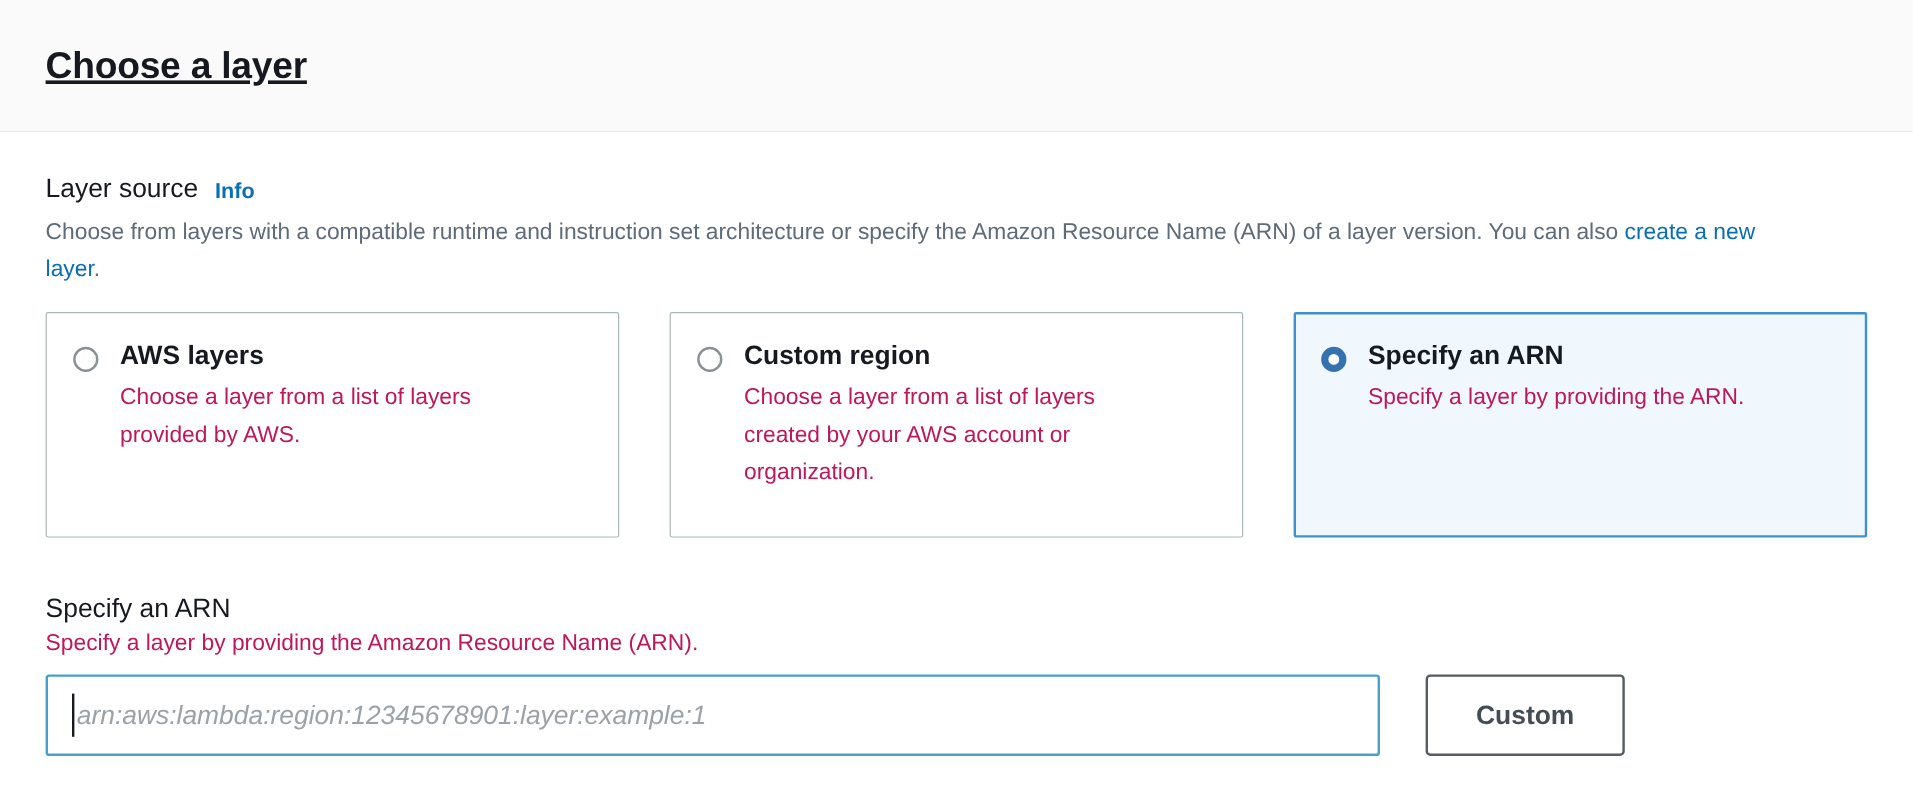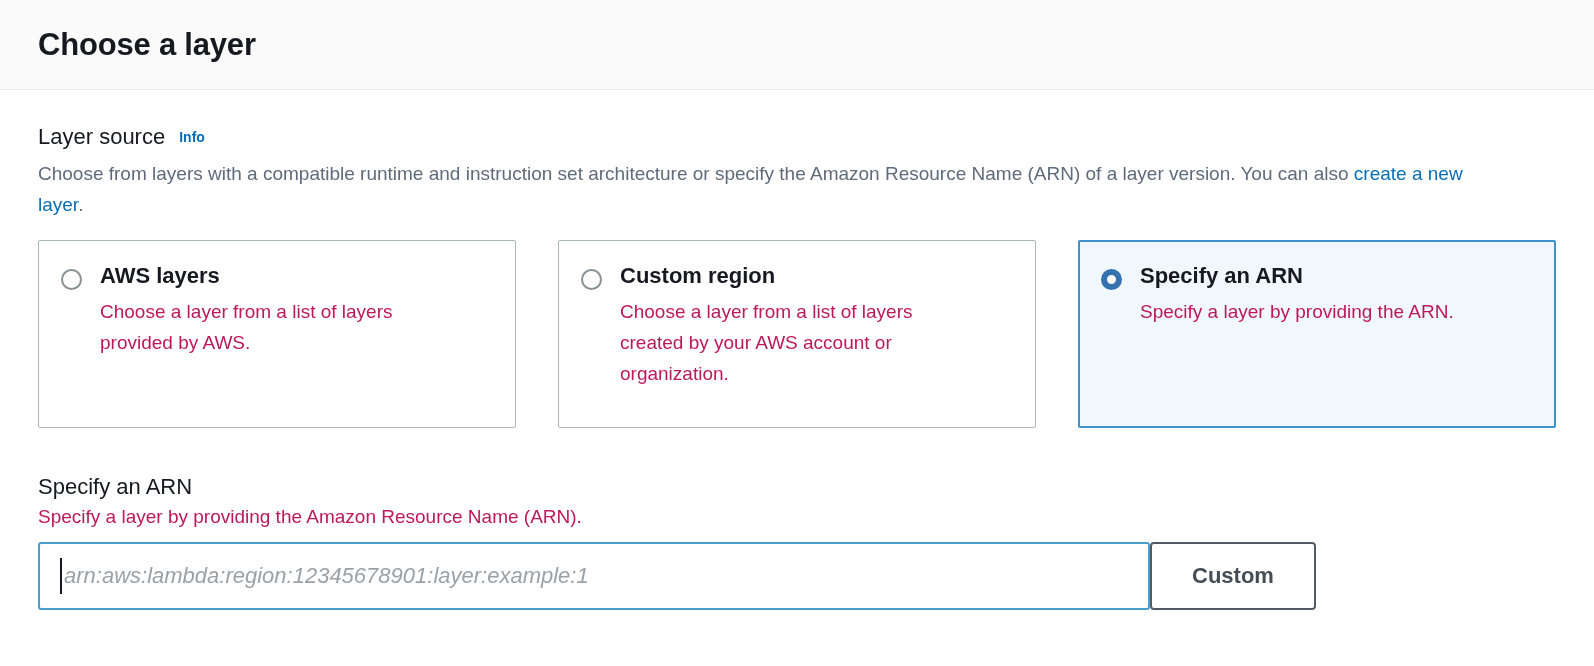--- a/index.html
+++ b/index.html
@@ -10,54 +10,55 @@
     width: 1594px;
     height: 666px;
     background: #ffffff;
     font-family: "Liberation Sans", sans-serif;
     color: #16191f;
     overflow: hidden;
   }
 
   
   .modal-header {
-    height: 90px;
+    height: 110px;
     background: #fafafa;
     border-bottom: 1px solid #e9ebed;
     box-sizing: border-box;
     display: flex;
     align-items: center;
     padding: 16px 38px;
+    text-decoration: underline;
   }
   .modal-title {
     font-size: 31px;
     font-weight: bold;
     letter-spacing: -0.2px;
     color: #16191f;
   }
 
   
   .modal-body {
     padding: 34px 38px 0 38px;
     background: #ffffff;
   }
 
   .field-label-row {
     display: flex;
-    align-items: center;
+    align-items: flex-end;
     gap: 14px;
     margin-bottom: 8px;
   }
   .field-label {
     font-size: 22px;
     color: #16191f;
     font-weight: normal;
   }
   .info-link {
-    font-size: 14px;
+    font-size: 18px;
     font-weight: bold;
     color: #0a6eb4;
     cursor: pointer;
   }
 
   .field-description {
     font-size: 19px;
     line-height: 31px;
     color: #5f6b7a;
     max-width: 1440px;
@@ -135,20 +136,21 @@
   }
   .arn-section-hint {
     font-size: 19px;
     color: #be185d;
     margin-bottom: 14px;
   }
 
   .arn-input-row {
     display: flex;
     align-items: stretch;
+    gap: 38px;
   }
   .arn-input-wrap {
     position: relative;
     width: 1112px;
   }
   .arn-input {
     width: 100%;
     height: 68px;
     box-sizing: border-box;
     border: 2px solid #4a9fc9;

